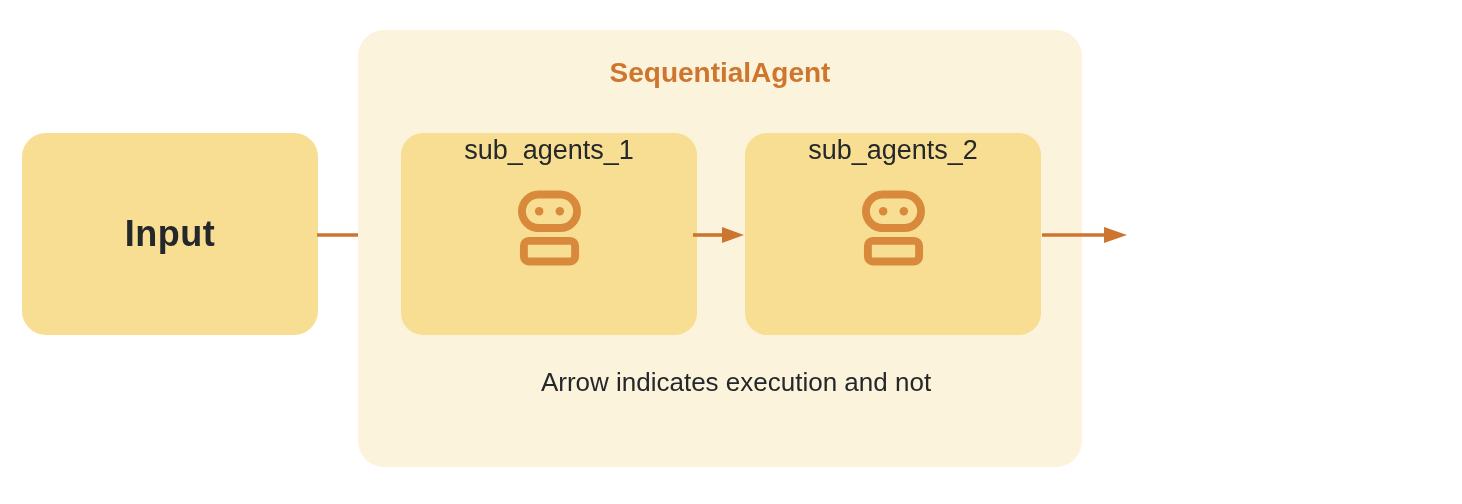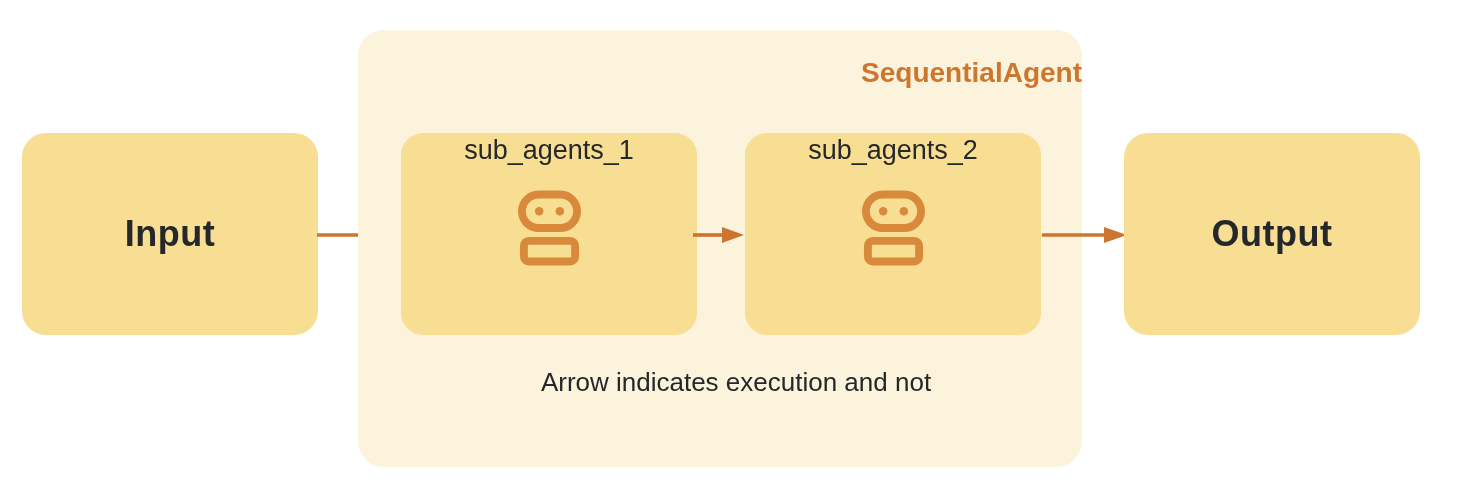--- a/index.html
+++ b/index.html
@@ -49,21 +49,21 @@
     width: 724px;
     height: 437px;
     background: var(--group-fill);
     border-radius: 26px;
   }
   .group-title {
     position: absolute;
     top: 26px;
     left: 0;
     width: 100%;
-    text-align: right;
+    text-align: center;
     font-size: 28px;
     line-height: 34px;
     font-weight: 600;
     color: var(--title-orange);
   }
   .sub-node {
     top: 103px;
     width: 296px;
     height: 202px;
     border-radius: 22px;
@@ -152,17 +152,14 @@
   <svg class="arrow arrow-2" width="51" height="18" viewBox="0 0 51 18">
     <line x1="0" y1="9" x2="31" y2="9" stroke="currentColor" stroke-width="3.6"></line>
     <path d="M29 1 L51 9 L29 17 Z" fill="currentColor"></path>
   </svg>
 
   <svg class="arrow arrow-3" width="85" height="18" viewBox="0 0 85 18">
     <line x1="0" y1="9" x2="64" y2="9" stroke="currentColor" stroke-width="3.6"></line>
     <path d="M62 1 L85 9 L62 17 Z" fill="currentColor"></path>
   </svg>
 
-  <div class="node io-node output-node">
-    <span>Output</span>
-  </div>
 
 </div>
 
 </body></html>

